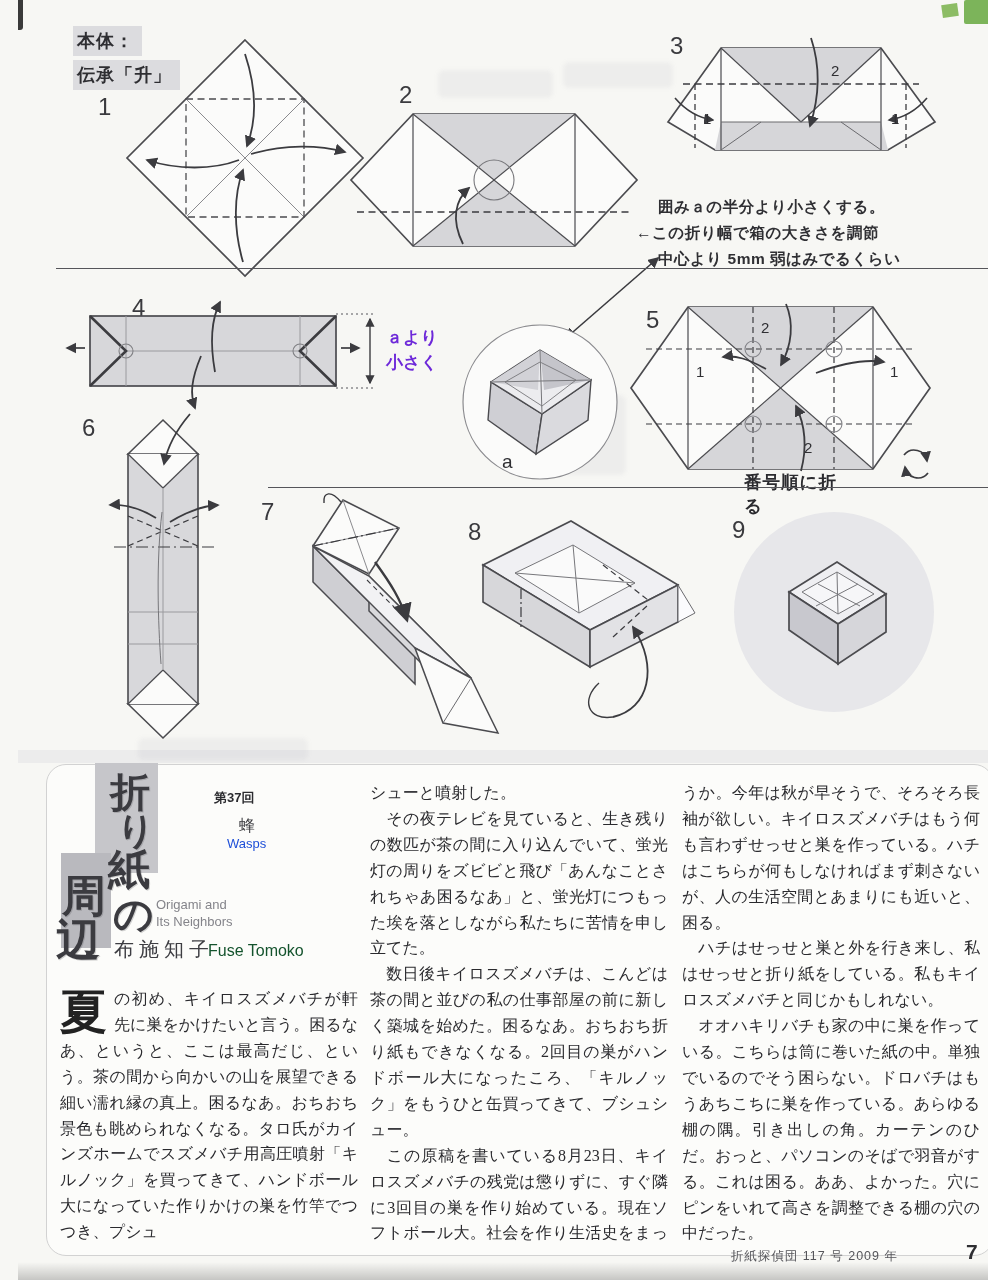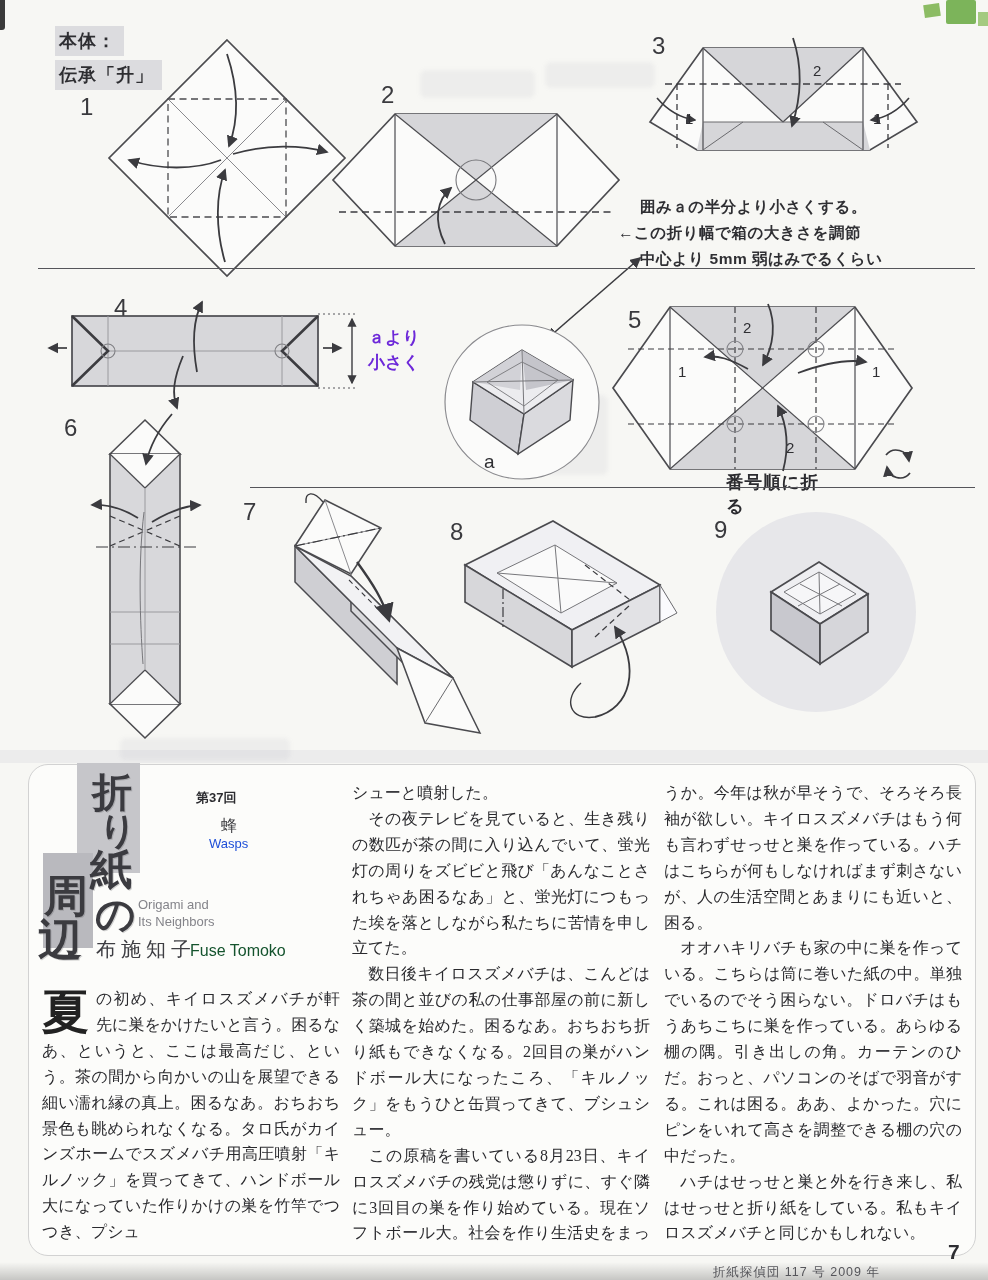--- a/index.html
+++ b/index.html
@@ -27,28 +27,28 @@
            margin:4px 7px 0 0;color:#222;}
   .caligchar{font-family:"Liberation Serif",serif;font-weight:bold;color:#3b3b40;
              text-shadow:1px 1px 0 rgba(80,80,85,.25);}
   .greyrect{background:#c6c6ca;}
   .installment{font-size:13px;font-weight:bold;color:#2c2c30;}
   .topicja{font-size:16px;color:#3a3a3e;}
   .topicen{font-size:13px;color:#1d4ed8;}
   .seriesen{font-size:13px;color:#84848a;line-height:17px;}
   .authorja{font-family:"Liberation Serif",serif;font-size:20px;letter-spacing:5px;color:#3d3d42;}
   .authoren{font-size:16px;color:#14532d;}
-  .footer-issue{font-size:12.5px;color:#55555a;letter-spacing:1px;margin-top:16px;}
+  .footer-issue{font-size:12.5px;color:#55555a;letter-spacing:1px;}
   .footer-page{font-size:21px;font-weight:bold;color:#2e2e32;}
   .ghost{background:rgba(110,120,140,.07);filter:blur(2px);border-radius:6px;}
 </style>
 </head>
 <body>
 
-<div class="abs" style="left:0;top:0;width:836px;height:1280px;">
+<div class="abs" style="left:18px;top:0;width:836px;height:1280px;">
 
   <div class="abs" style="left:0;top:0;width:5px;height:30px;background:#3a3a3a;border-radius:0 0 3px 0;"></div>
   <div class="abs" style="left:0;top:750;top:750px;width:988px;height:13px;background:#e4e4e6;opacity:.55;"></div>
   <div class="abs" style="left:30px;top:976px;width:945px;height:3px;background:#ebebed;"></div>
   <div class="abs" style="left:0;top:1262px;width:988px;height:18px;background:linear-gradient(to bottom,rgba(0,0,0,0),rgba(0,0,0,0.20));"></div>
   <div class="abs ghost" style="left:545px;top:62px;width:110px;height:26px;"></div>
   <div class="abs ghost" style="left:420px;top:70px;width:115px;height:28px;"></div>
   <div class="abs ghost" style="left:548px;top:395px;width:60px;height:80px;"></div>
   <div class="abs ghost" style="left:120px;top:738px;width:170px;height:22px;"></div>
   <div class="abs ghost" style="left:848px;top:852px;width:110px;height:88px;"></div>
@@ -335,20 +335,20 @@
 
   <div class="abs coltext" style="left:352px;top:780px;width:298px;height:466px;">
     <p>シューと噴射した。</p>
     <p>　その夜テレビを見ていると、生き残りの数匹が茶の間に入り込んでいて、蛍光灯の周りをズビビと飛び「あんなことされちゃあ困るなあ」と、蛍光灯につもった埃を落としながら私たちに苦情を申し立てた。</p>
     <p>　数日後キイロスズメバチは、こんどは茶の間と並びの私の仕事部屋の前に新しく築城を始めた。困るなあ。おちおち折り紙もできなくなる。2回目の巣がハンドボール大になったころ、「キルノック」をもうひと缶買ってきて、ブシュシュー。</p>
     <p>　この原稿を書いている8月23日、キイロスズメバチの残党は懲りずに、すぐ隣に3回目の巣を作り始めている。現在ソフトボール大。社会を作り生活史をまっとうするのに間に合うのだろ</p>
   </div>
 
   <div class="abs coltext" style="left:664px;top:780px;width:298px;height:466px;">
     <p>うか。今年は秋が早そうで、そろそろ長袖が欲しい。キイロスズメバチはもう何も言わずせっせと巣を作っている。ハチはこちらが何もしなければまず刺さないが、人の生活空間とあまりにも近いと、困る。</p>
+    <p>　ハチはせっせと巣と外を行き来し、私はせっせと折り紙をしている。私もキイロスズメバチと同じかもしれない。</p>
     <p>　オオハキリバチも家の中に巣を作っている。こちらは筒に巻いた紙の中。単独でいるのでそう困らない。ドロバチはもうあちこちに巣を作っている。あらゆる棚の隅。引き出しの角。カーテンのひだ。おっと、パソコンのそばで羽音がする。これは困る。ああ、よかった。穴にピンをいれて高さを調整できる棚の穴の中だった。</p>
-    <p>　ハチはせっせと巣と外を行き来し、私はせっせと折り紙をしている。私もキイロスズメバチと同じかもしれない。</p>
   </div>
 
   <div class="abs footer-issue" style="left:700px;top:1248px;width:180px;text-align:right;">折紙探偵団 117 号 2009 年</div>
   <div class="abs footer-page" style="left:948px;top:1240px;">7</div>
 
 </div>
 
 </body></html>

